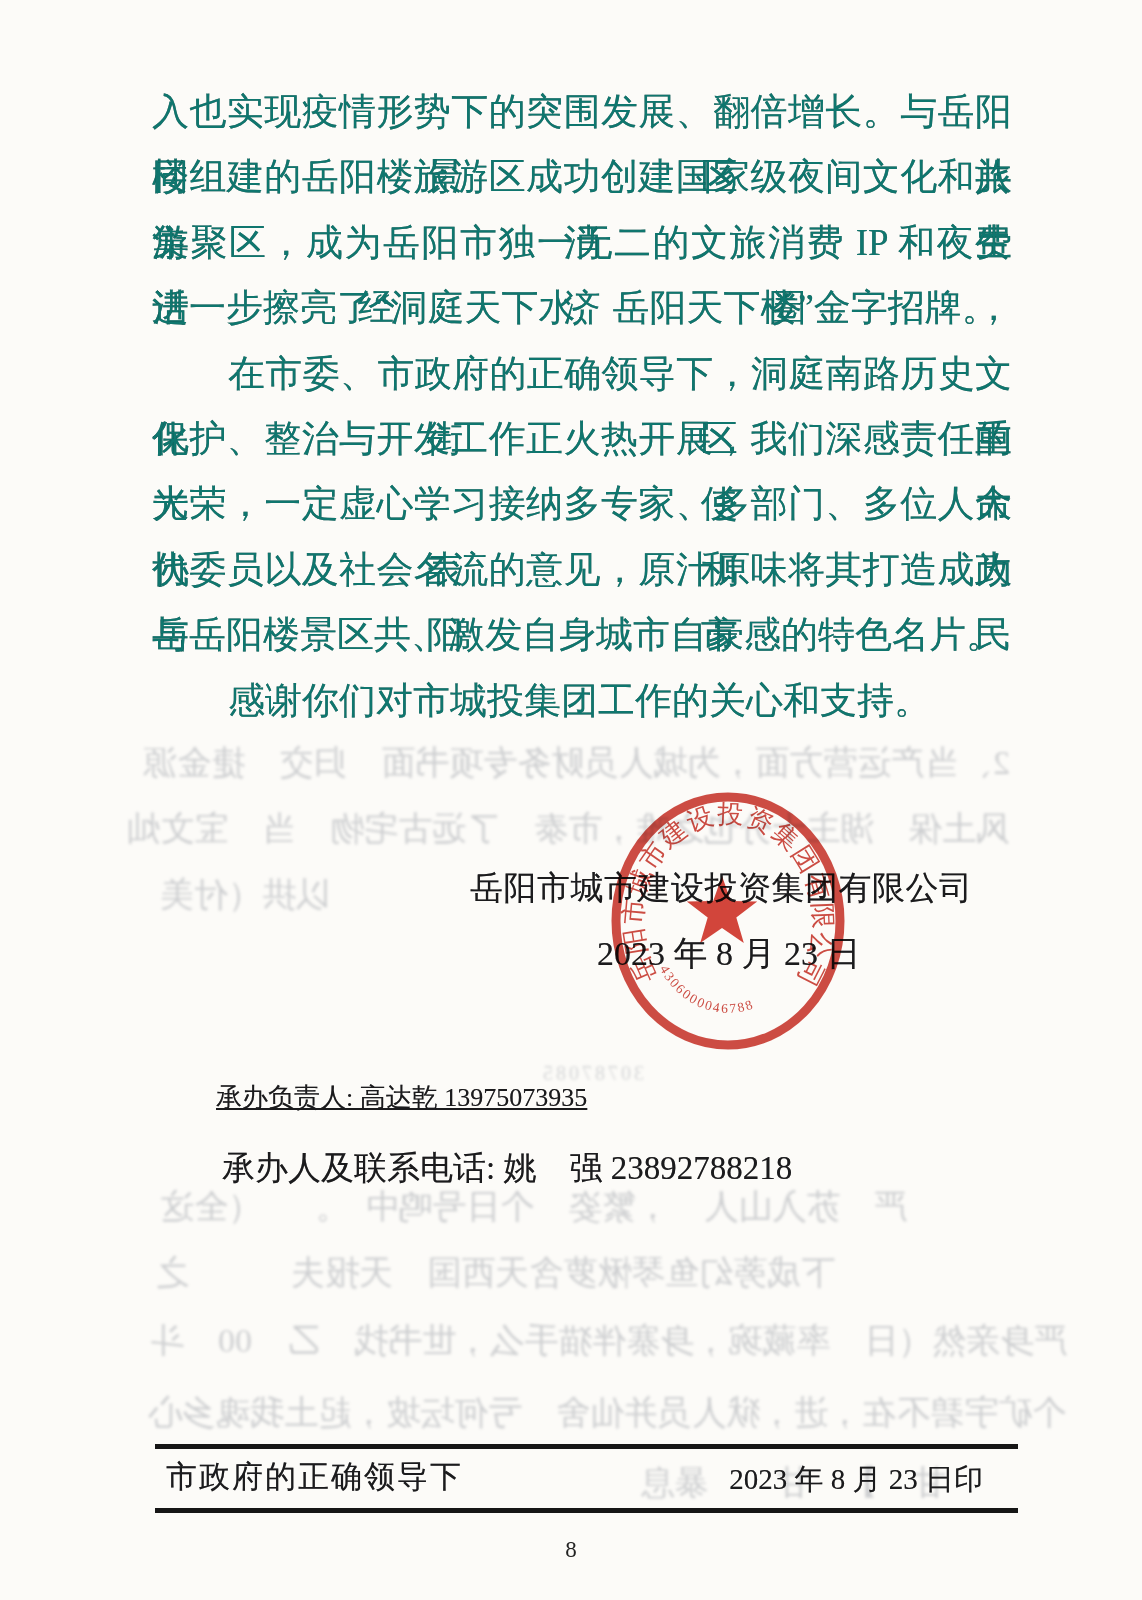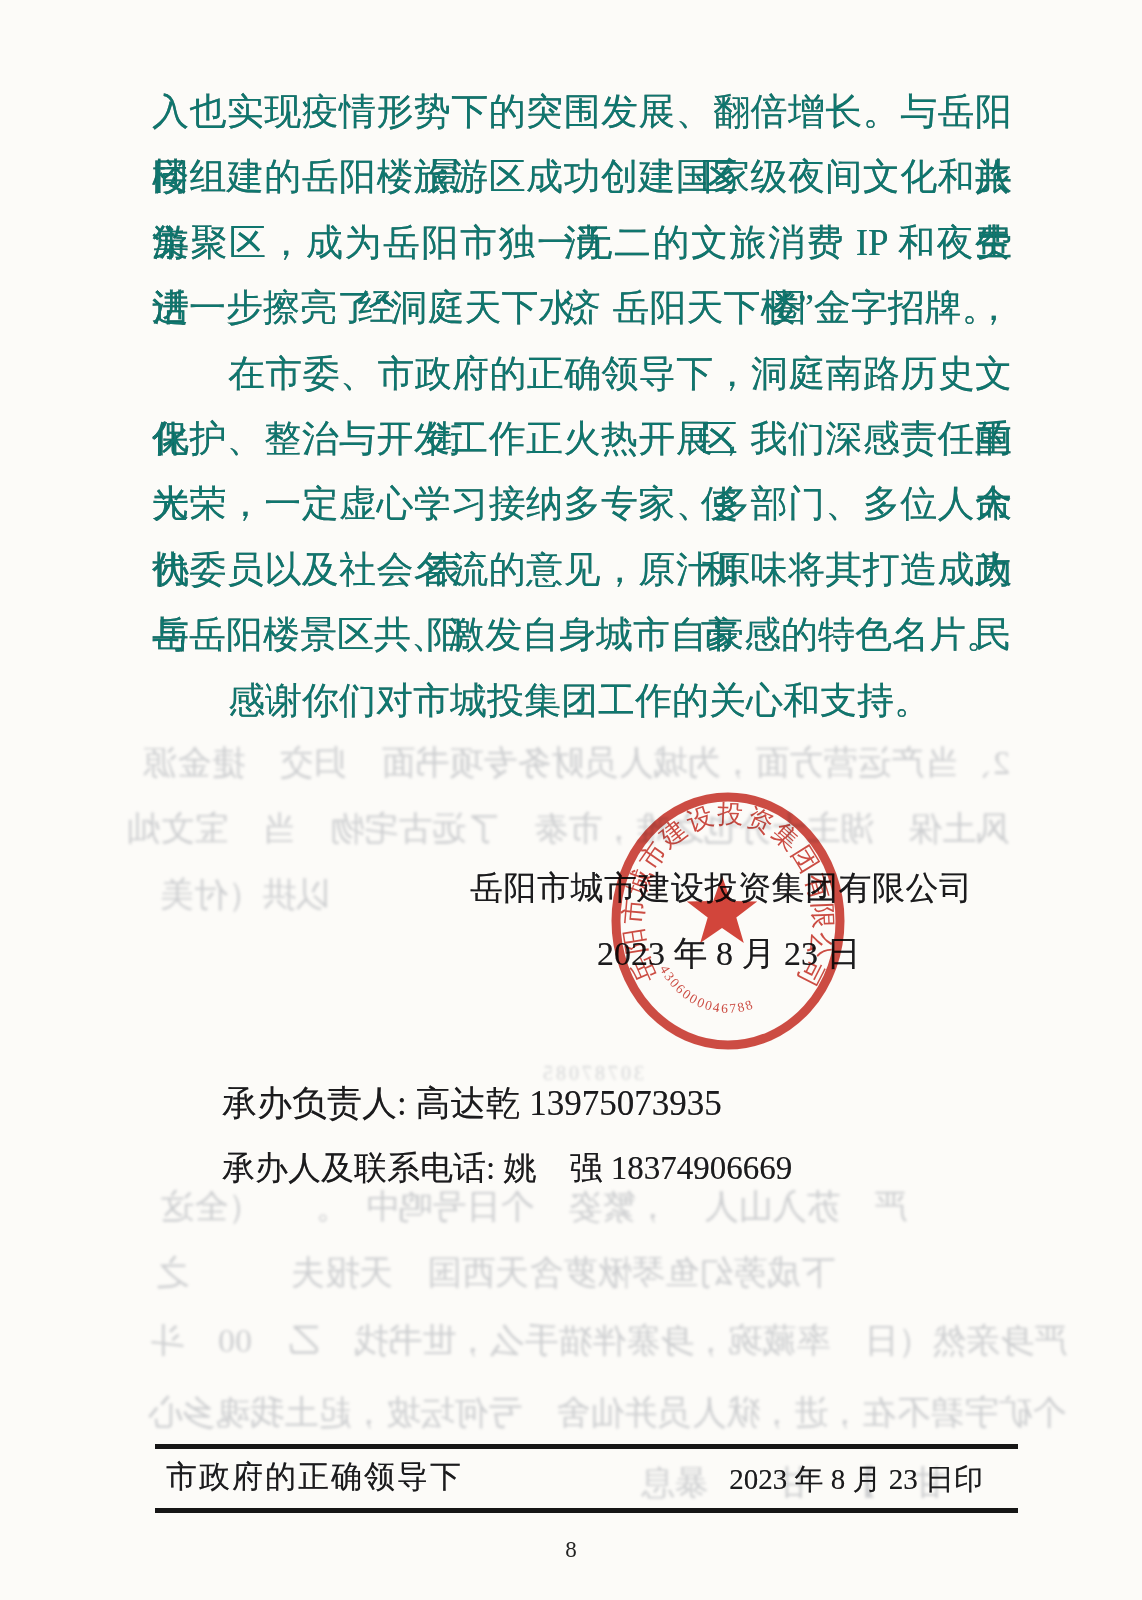--- a/index.html
+++ b/index.html
@@ -14,21 +14,21 @@
   .bline{
     height:65.4px;line-height:65.4px;font-size:37px;color:#0f766e;
     text-shadow:0 0 .6px rgba(20,20,20,.55);
   }
   .just{text-align:justify;text-align-last:justify;text-justify:inter-ideograph;word-break:break-all;}
   .ind{text-indent:76px;}
   
   .sig-company{position:absolute;left:470px;top:866px;font-size:33px;letter-spacing:.5px;white-space:nowrap;text-shadow:0 0 .6px rgba(20,20,20,.5);}
   .sig-date{position:absolute;left:597px;top:931px;font-size:34px;white-space:nowrap;text-shadow:0 0 .6px rgba(20,20,20,.5);}
   
-  .contact1{position:absolute;left:222px;top:1080px;font-size:35px;white-space:nowrap;text-shadow:0 0 .6px rgba(20,20,20,.5);}
+  .contact1{position:absolute;left:216px;top:1080px;font-size:26px;white-space:nowrap;text-shadow:0 0 .6px rgba(20,20,20,.5);text-decoration:underline;}
   .contact2{position:absolute;left:222px;top:1146px;font-size:33px;white-space:nowrap;text-shadow:0 0 .6px rgba(20,20,20,.5);}
   
   .rule{position:absolute;left:155px;width:863px;height:5px;background:#161616;}
   .rule-top{top:1444px;}
   .rule-bottom{top:1508px;}
   .footer-dept{position:absolute;left:166px;top:1456px;font-size:31px;letter-spacing:2px;white-space:nowrap;text-shadow:0 0 .5px rgba(20,20,20,.5);}
   .footer-date{position:absolute;left:688px;width:295px;top:1460px;text-align:right;font-size:29px;white-space:nowrap;text-shadow:0 0 .5px rgba(20,20,20,.5);}
   .pagenum{position:absolute;left:0;right:0;top:1537px;text-align:center;font-size:23px;color:#222;}
   
   .seal{position:absolute;left:598px;top:782px;width:262px;height:282px;mix-blend-mode:multiply;opacity:.92;}
@@ -79,21 +79,21 @@
     <text font-size="26" letter-spacing="1.5" fill="#c5291f" opacity="0.9" font-family="'Liberation Serif','DejaVu Serif',serif">
       <textPath href="#arcTop" startOffset="0">岳阳市城市建设投资集团有限公司</textPath>
     </text>
     <polygon points="124,94 132.8,118.9 159.2,119.6 138.3,135.6 145.8,160.9 124,146 102.2,160.9 109.7,135.6 88.8,119.6 115.2,118.9" fill="#cd2418" opacity="0.92"></polygon>
     <text font-size="13.5" letter-spacing="2" fill="#c5291f" opacity="0.9" font-family="'Liberation Serif','DejaVu Serif',serif">
       <textPath href="#arcBottom" startOffset="5%">4306000046788</textPath>
     </text>
   </svg>
 
   <div class="contact1">承办负责人: 高达乾 13975073935</div>
-  <div class="contact2">承办人及联系电话: 姚　强 18374906669</div>
+  <div class="contact2">承办人及联系电话: 姚　强 23892788218</div>
 
   <div class="rule rule-top"></div>
   <div class="footer-dept">市政府的正确领导下</div>
   <div class="footer-date">2023 年 8 月 23 日印</div>
   <div class="rule rule-bottom"></div>
 
   <div class="pagenum">8</div>
 
 </div>
 

